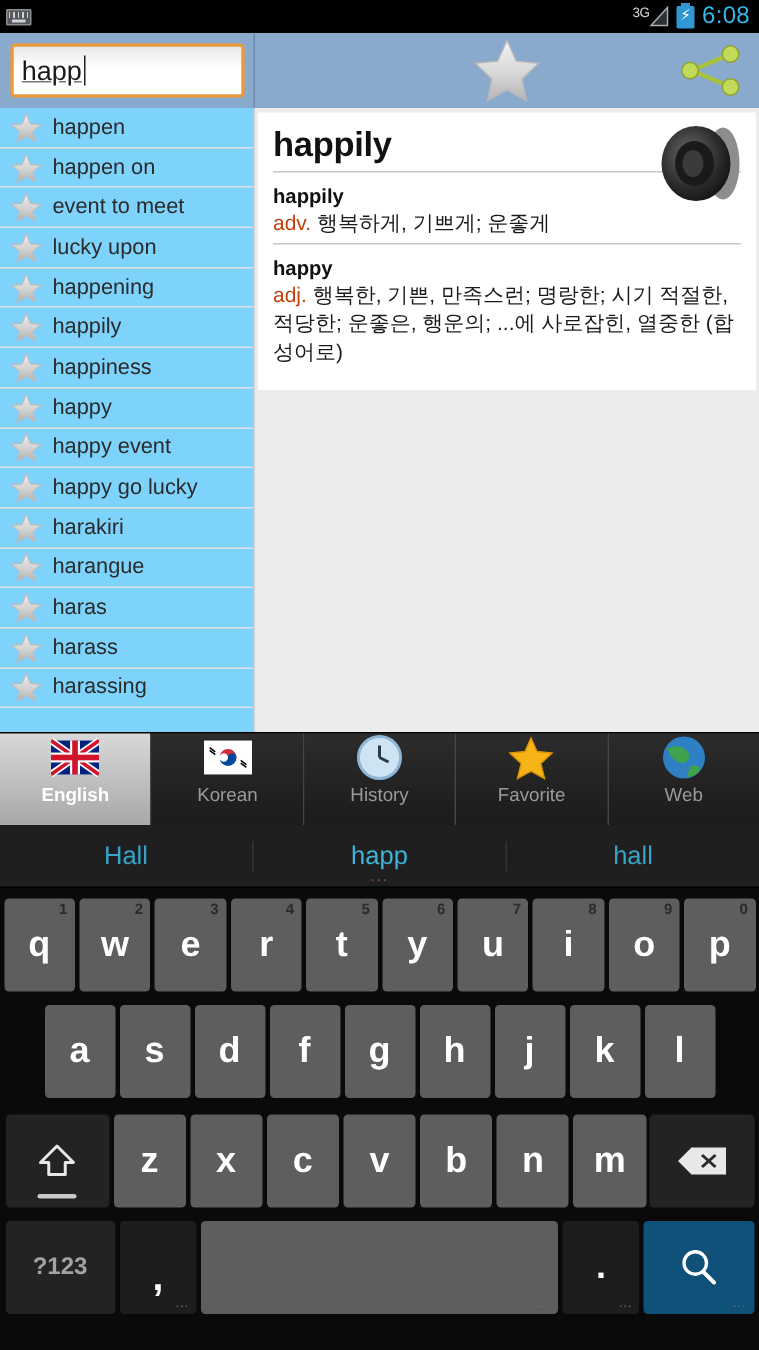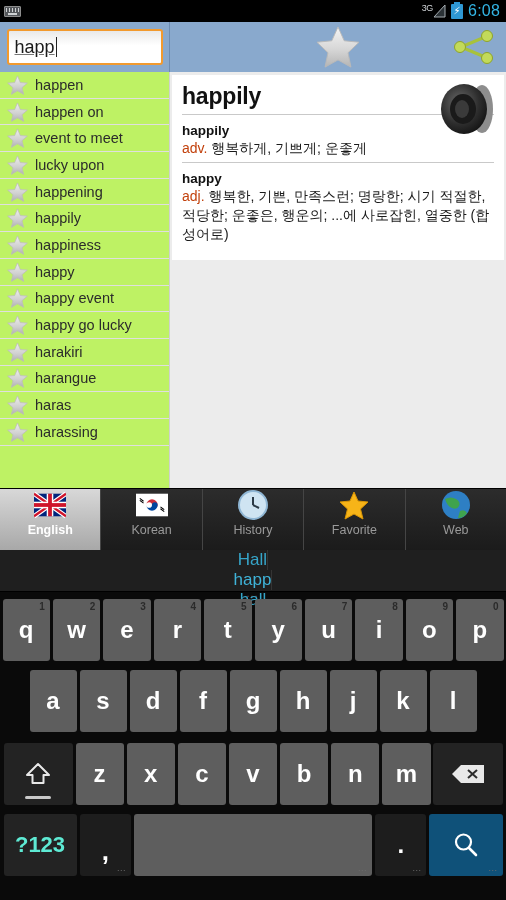--- a/index.html
+++ b/index.html
@@ -64,21 +64,21 @@
   .star-big {
     position: absolute; left: 0; right: 0; margin: 0 auto; width: 46px; height: 44px;
   }
   .share-ico { position: absolute; right: 10px; width: 44px; height: 34px; }
 
   
   .body-area {
     position: relative; height: 416px; display: flex; background: #ececec;
   }
   .wordlist {
-    width: 170px; background: #bef264; overflow: hidden;
+    width: 170px; background: #7dd3fc; overflow: hidden;
     border-right: 1px solid #cfcfcf;
   }
   .wl-item {
     height: 26.7px; display: flex; align-items: center; gap: 7px;
     padding-left: 7px; border-bottom: 1px solid #dfdfdf;
   }
   .wl-star { width: 21px; height: 20px; flex: none; }
   .wl-label {
     font-size: 14.5px; color: #2b2b2b; white-space: nowrap; overflow: hidden;
   }
@@ -116,21 +116,20 @@
   }
   .tab-ico { width: 32px; height: 32px; display: block; }
   .tab-label { font-size: 12.5px; color: #9a9a9a; }
   .tab.active .tab-label { color: #fff; font-weight: bold; }
 
   
   .keyboard { background: #0a0a0a; height: 350px; padding-top: 0; }
   .suggestbar {
     height: 42px; background: #1f1f1f; display: flex; align-items: center;
     border-bottom: 1px solid #000;
-    flex-direction: column;
   }
   .sug {
     flex: 1; text-align: center; color: #36a5c9; font-size: 17px;
     position: relative; border-right: 1px solid #343434;
   }
   .sug:last-child { border-right: none; }
   .sug.center { color: #3fb3d8; }
   .dots {
     position: absolute; left: 0; right: 0; bottom: -9px; color: #8a4b4b;
     font-size: 11px; letter-spacing: 1px;
@@ -157,21 +156,21 @@
   .key.shift { flex: 1.35; background: #232323; }
   .key.bksp { flex: 1.35; background: #232323; }
   .key.sym { flex: 1.35; background: #232323; }
   .key.comma { flex: .95; background: #1d1d1d; }
   .key.period { flex: .95; background: #1d1d1d; }
   .key.enter { flex: 1.35; background: #0f5179; }
   .minidots {
     position: absolute; bottom: 3px; right: 5px; font-size: 9px; color: #6e6e6e;
     letter-spacing: .5px;
   }
-  .sym-label { font-size: 22px; font-weight: bold; color: #5eead4; }
+  .sym-label { font-size: 16px; font-weight: bold; color: #a3a3a3; }
   .shift-underline {
     position: absolute; bottom: 6px; left: 50%; transform: translateX(-50%);
     width: 26px; height: 3px; background: #c9c9c9; border-radius: 2px;
   }
 </style>
 </head>
 <body>
 
 <div id="app">
 
@@ -396,20 +395,33 @@
           <svg class="wl-star" viewBox="0 0 22 21">
   <defs>
               <linearGradient id="wg" x1="0" y1="0" x2="0" y2="1">
   <stop offset="0%" stop-color="#efefef"></stop>
                 <stop offset="60%" stop-color="#cfcfcf"></stop>
   <stop offset="100%" stop-color="#b0b0b0"></stop>
               </linearGradient>
             </defs>
   <polygon points="11,1 14,8 21.3,8.5 15.7,13.4 17.4,20.3 11,16.6 4.6,20.3 6.3,13.4 0.7,8.5 8,8" fill="url(#wg)" stroke="#bcbcbc" stroke-width=".8"></polygon>
           </svg>
+          <span class="wl-label">harass</span>
+        </div>
+        <div class="wl-item">
+          <svg class="wl-star" viewBox="0 0 22 21">
+  <defs>
+              <linearGradient id="wg" x1="0" y1="0" x2="0" y2="1">
+  <stop offset="0%" stop-color="#efefef"></stop>
+                <stop offset="60%" stop-color="#cfcfcf"></stop>
+  <stop offset="100%" stop-color="#b0b0b0"></stop>
+              </linearGradient>
+            </defs>
+  <polygon points="11,1 14,8 21.3,8.5 15.7,13.4 17.4,20.3 11,16.6 4.6,20.3 6.3,13.4 0.7,8.5 8,8" fill="url(#wg)" stroke="#bcbcbc" stroke-width=".8"></polygon>
+          </svg>
           <span class="wl-label">harassing</span>
         </div>
       </div>
     <div class="defpanel">
       <div class="defcard">
         <svg class="spk" viewBox="0 0 60 56">
           <defs>
             <radialGradient id="sg" cx="40%" cy="38%" r="70%">
               <stop offset="0%" stop-color="#6b6b6b"></stop>
               <stop offset="60%" stop-color="#2e2e2e"></stop>

